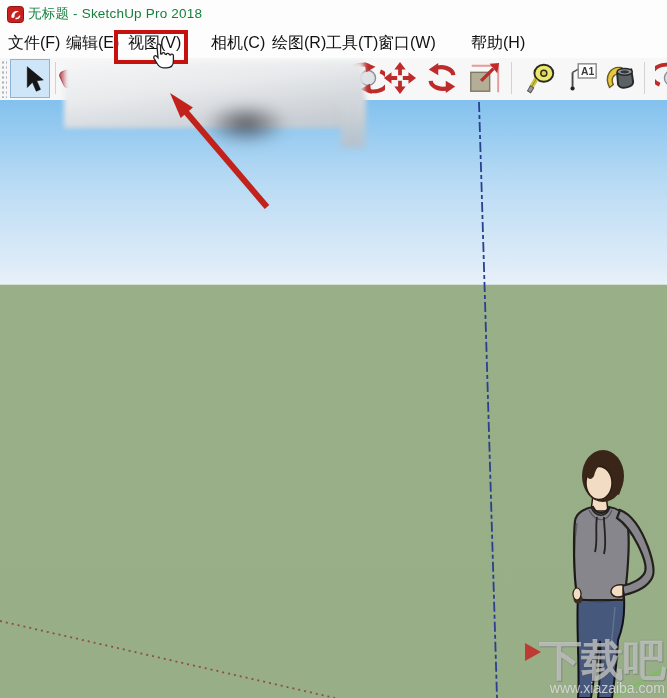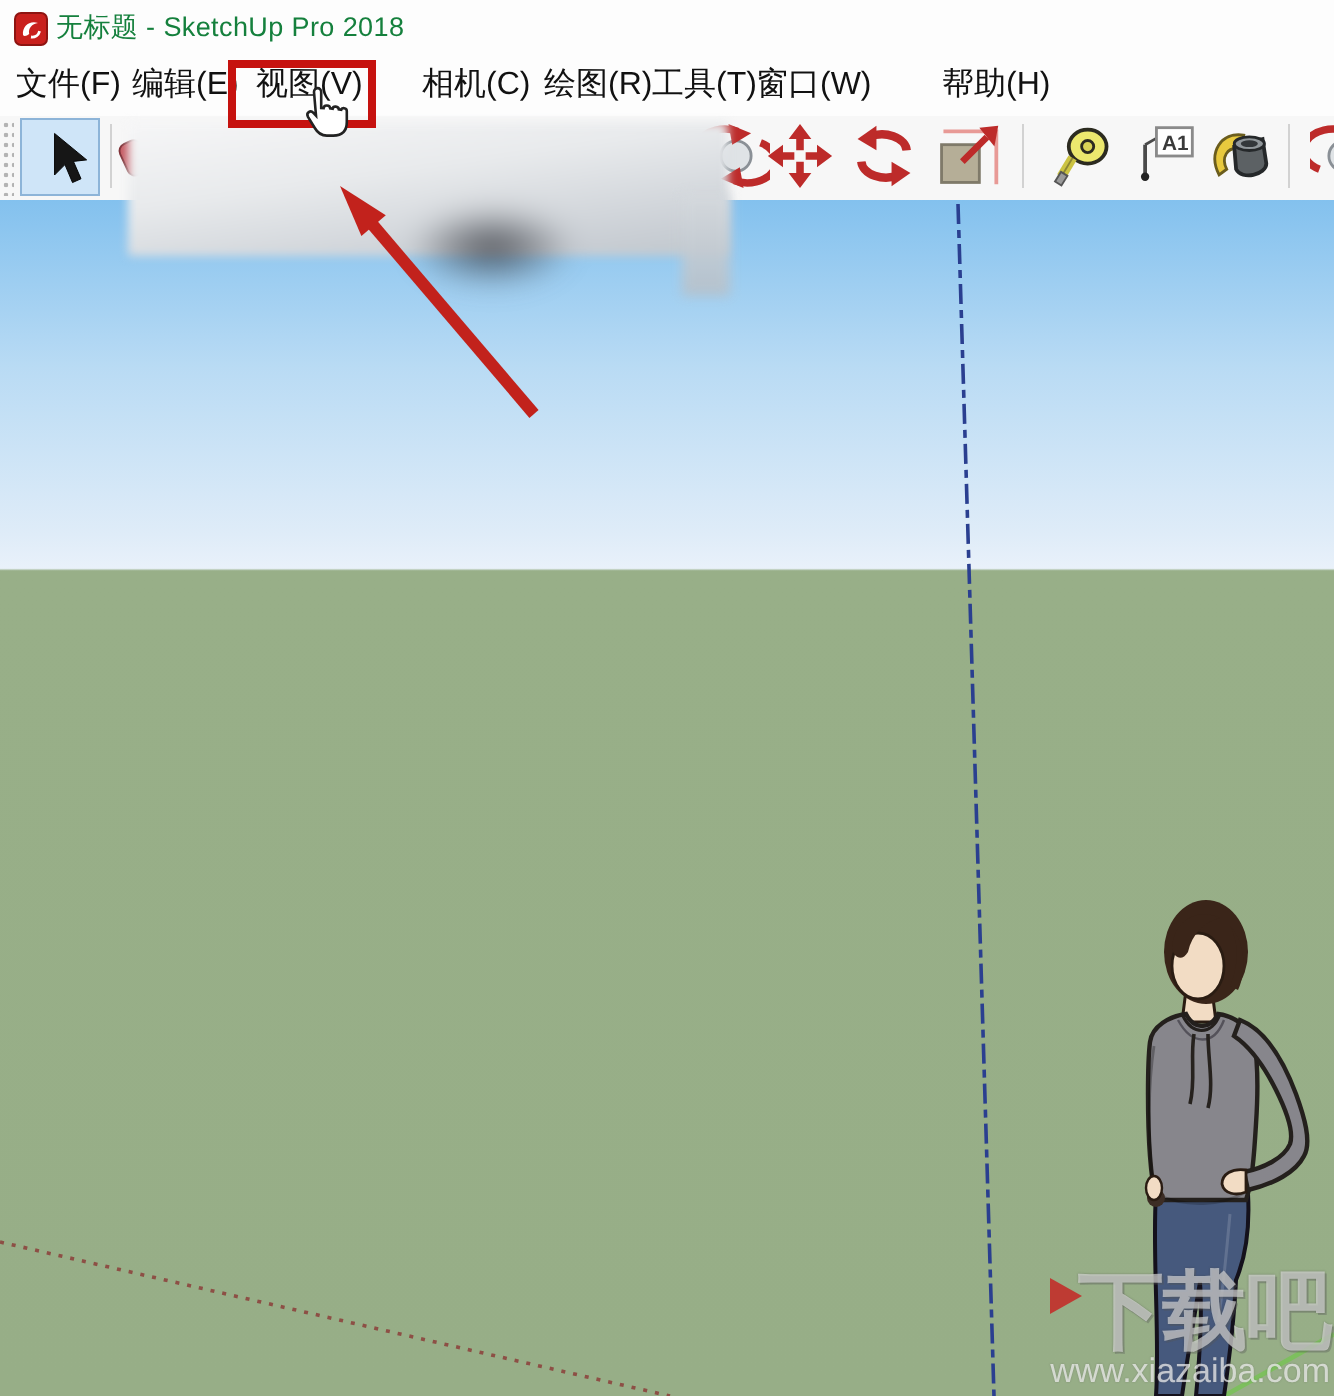--- a/index.html
+++ b/index.html
@@ -51,21 +51,21 @@
   .vp-lines{position:absolute;left:0;top:100px;width:667px;height:598px;z-index:5;}
   .person{position:absolute;left:563px;top:447px;width:104px;height:251px;z-index:10;}
 
   
   .watermark{position:absolute;right:2px;bottom:2px;width:146px;text-align:right;z-index:15;}
   .wm-brand{font-size:43px;font-weight:bold;line-height:46px;letter-spacing:-1px;
             color:rgba(248,248,248,.55);
             text-shadow:0 0 1px rgba(70,70,70,.5),1px 1px 0 rgba(90,90,90,.35);}
   .wm-tri{position:absolute;left:6px;top:6px;width:0;height:0;border-left:16px solid rgba(200,30,30,.8);
           border-top:9px solid transparent;border-bottom:9px solid transparent;}
-  .wm-url{font-size:17px;color:rgba(250,250,250,.68);margin-top:-3px;
+  .wm-url{font-size:14px;color:rgba(250,250,250,.68);margin-top:-3px;
           text-shadow:0 0 1px rgba(90,90,90,.4);}
 
   
   .annot{position:absolute;left:0;top:0;width:667px;height:698px;z-index:50;pointer-events:none;}
 </style>
 </head>
 <body>
 
 <div class="app">
 

